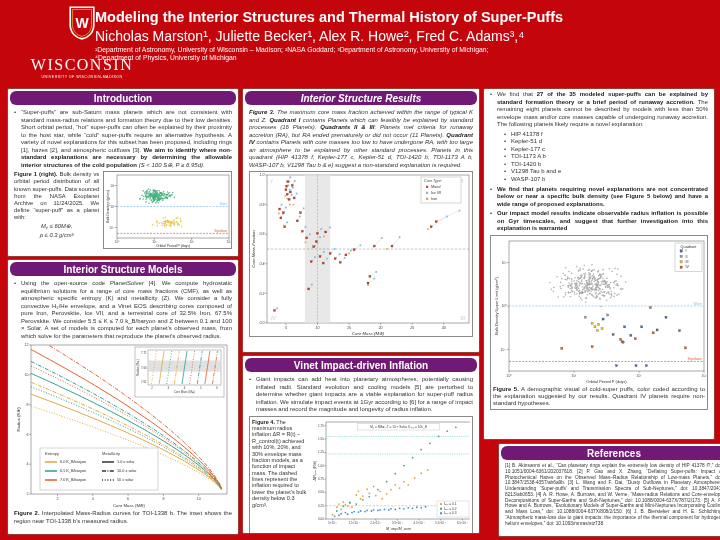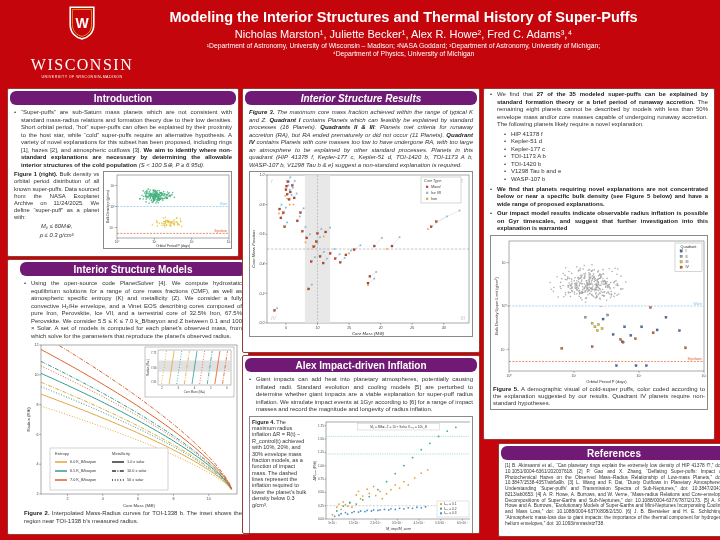--- a/index.html
+++ b/index.html
@@ -4,23 +4,23 @@
 <style>
   html,body{margin:0;padding:0;background:#888;}
   .poster{position:relative;width:720px;height:540px;background:#c5050c;overflow:hidden;
           font-family:"Liberation Sans",sans-serif;}
   
   .header{position:absolute;left:0;top:0;width:720px;height:86px;background:#c5050c;}
   .logo{position:absolute;left:26px;top:6px;width:112px;text-align:center;color:#fff;}
   .crest{display:block;margin:0 auto;}
   .wordmark{font-family:"Liberation Serif",serif;font-size:16px;letter-spacing:1.5px;margin-top:16px;}
   .logosub{font-size:3.6px;letter-spacing:.45px;margin-top:1px;}
-  .titleblock{position:absolute;left:95px;right:8px;top:9px;text-align:center;color:#fff;}
+  .titleblock{position:absolute;left:95px;right:8px;top:9px;color:#fff;}
   .title{font-size:14.5px;font-weight:bold;}
-  .authors{font-size:11px;margin-top:3px;}
+  .authors{font-size:14px;margin-top:3px;}
   .affil{font-size:6.8px;margin-top:1.5px;}
   
   .card{position:absolute;background:#fff;border:1.5px solid #963c33;border-radius:2px;overflow:hidden;}
   .chead{margin:2px;background:#701a75;color:#fff;font-weight:bold;font-size:10px;
          text-align:center;padding:1.5px 0;border-radius:6px;}
   .cbody{padding:2px 6px 3px 6px;font-size:6.0px;color:#333;line-height:1.26;}
   .brow{display:flex;margin-bottom:2px;}
   .blt{flex:0 0 7px;text-align:left;}
   .just{margin:0;text-align:justify;flex:1;}
   b{color:#222;}
@@ -357,21 +357,21 @@
             <circle cx="53.392954005238906" cy="50.601117753305004" r="0.8" fill="#e4c33c" fill-opacity="0.85"></circle>
             <circle cx="63.193648493972916" cy="49.165270372627305" r="0.8" fill="#e4c33c" fill-opacity="0.85"></circle>
             <circle cx="70.58140802861502" cy="52.03052760805143" r="0.8" fill="#e4c33c" fill-opacity="0.85"></circle>
             <circle cx="72.47252766632786" cy="46.29062682371679" r="0.8" fill="#e4c33c" fill-opacity="0.85"></circle>
             <circle cx="58.14539489087959" cy="53.43946504199691" r="0.8" fill="#e4c33c" fill-opacity="0.85"></circle>
           </svg>
       </div>
     </div>
   </div>
 
-  <div class="card" style="left:7px;top:259px;width:230px;height:274px;padding-left:10px;">
+  <div class="card" style="left:7px;top:259px;width:230px;height:274px;">
     <div class="chead">Interior Structure Models</div>
     <div class="cbody">
       <div class="brow">
         <span class="blt">•</span>
         <p class="just">Using the open-source code PlanetSolver [4]. We compute hydrostatic equilibrium solutions for a range of core mass fractions (CMF), as well as atmospheric specific entropy (K) and metallicity (Z). We consider a fully convective H₂/He envelope, and a Vinet EOS describing cores composed of pure Iron, Perovskite, Ice VII, and a terrestrial core of 32.5% Iron, 67.5% Perovskite. We consider 5.5 ≤ K ≤ 7.0 k_B/baryon and Z between 0.1 and 100 × Solar. A set of models is computed for each planet's observed mass, from which solve for the parameters that reproduce the planet's observed radius.</p>
       </div>
       <svg id="fig2svg" width="216" height="166" style="margin:0 auto;">
           <rect x="0" y="0" width="216" height="166" fill="#fff"></rect>
           <rect x="16" y="3" width="196" height="149" fill="#fff" stroke="#555" stroke-width="0.5"></rect>
           <line x1="42.486486486486484" y1="152" x2="42.486486486486484" y2="153.8" stroke="#555" stroke-width="0.5"></line>
@@ -615,21 +615,21 @@
           <text x="181" y="15.9" font-size="3.5" fill="#333">Mixed</text>
           <rect x="176" y="19.7" width="2.2" height="2.2" fill="#82b8dd"></rect>
           <text x="181" y="21.9" font-size="3.5" fill="#333">Ice VII</text>
           <rect x="176" y="25.7" width="2.2" height="2.2" fill="#e8a23c"></rect>
           <text x="181" y="27.9" font-size="3.5" fill="#333">Iron</text>
         </svg>
     </div>
   </div>
 
   <div class="card" style="left:242px;top:355px;width:236px;height:177px;">
-    <div class="chead">Alex Impact-driven Inflation</div>
+    <div class="chead">Vinet Impact-driven Inflation</div>
     <div class="cbody">
       <div class="brow">
         <span class="blt">•</span>
         <p class="just">Giant impacts can add heat into planetary atmospheres, potentially causing inflated radii. Standard evolution and cooling models [5] are perturbed to determine whether giant impacts are a viable explanation for super-puff radius inflation. We simulate impact events at 1Gyr according to [6] for a range of impact masses and record the magnitude and longevity of radius inflation.</p>
       </div>
       <div class="fig4frame">
         <div class="fig4cap"><b>Figure 4.</b><span> The maximum radius inflation ΔR = R(t) − R_control(t) achieved with 10%, 20%, and 30% envelope mass fraction models, as a function of impact mass. The dashed lines represent the inflation required to lower the planet's bulk density below 0.3 g/cm³.</span></div>
         <svg id="fig4svg" width="162" height="112">
             <rect x="0" y="0" width="162" height="112" fill="#fff"></rect>
             <rect x="14" y="3" width="145" height="97" fill="#fff" stroke="#555" stroke-width="0.5"></rect>

